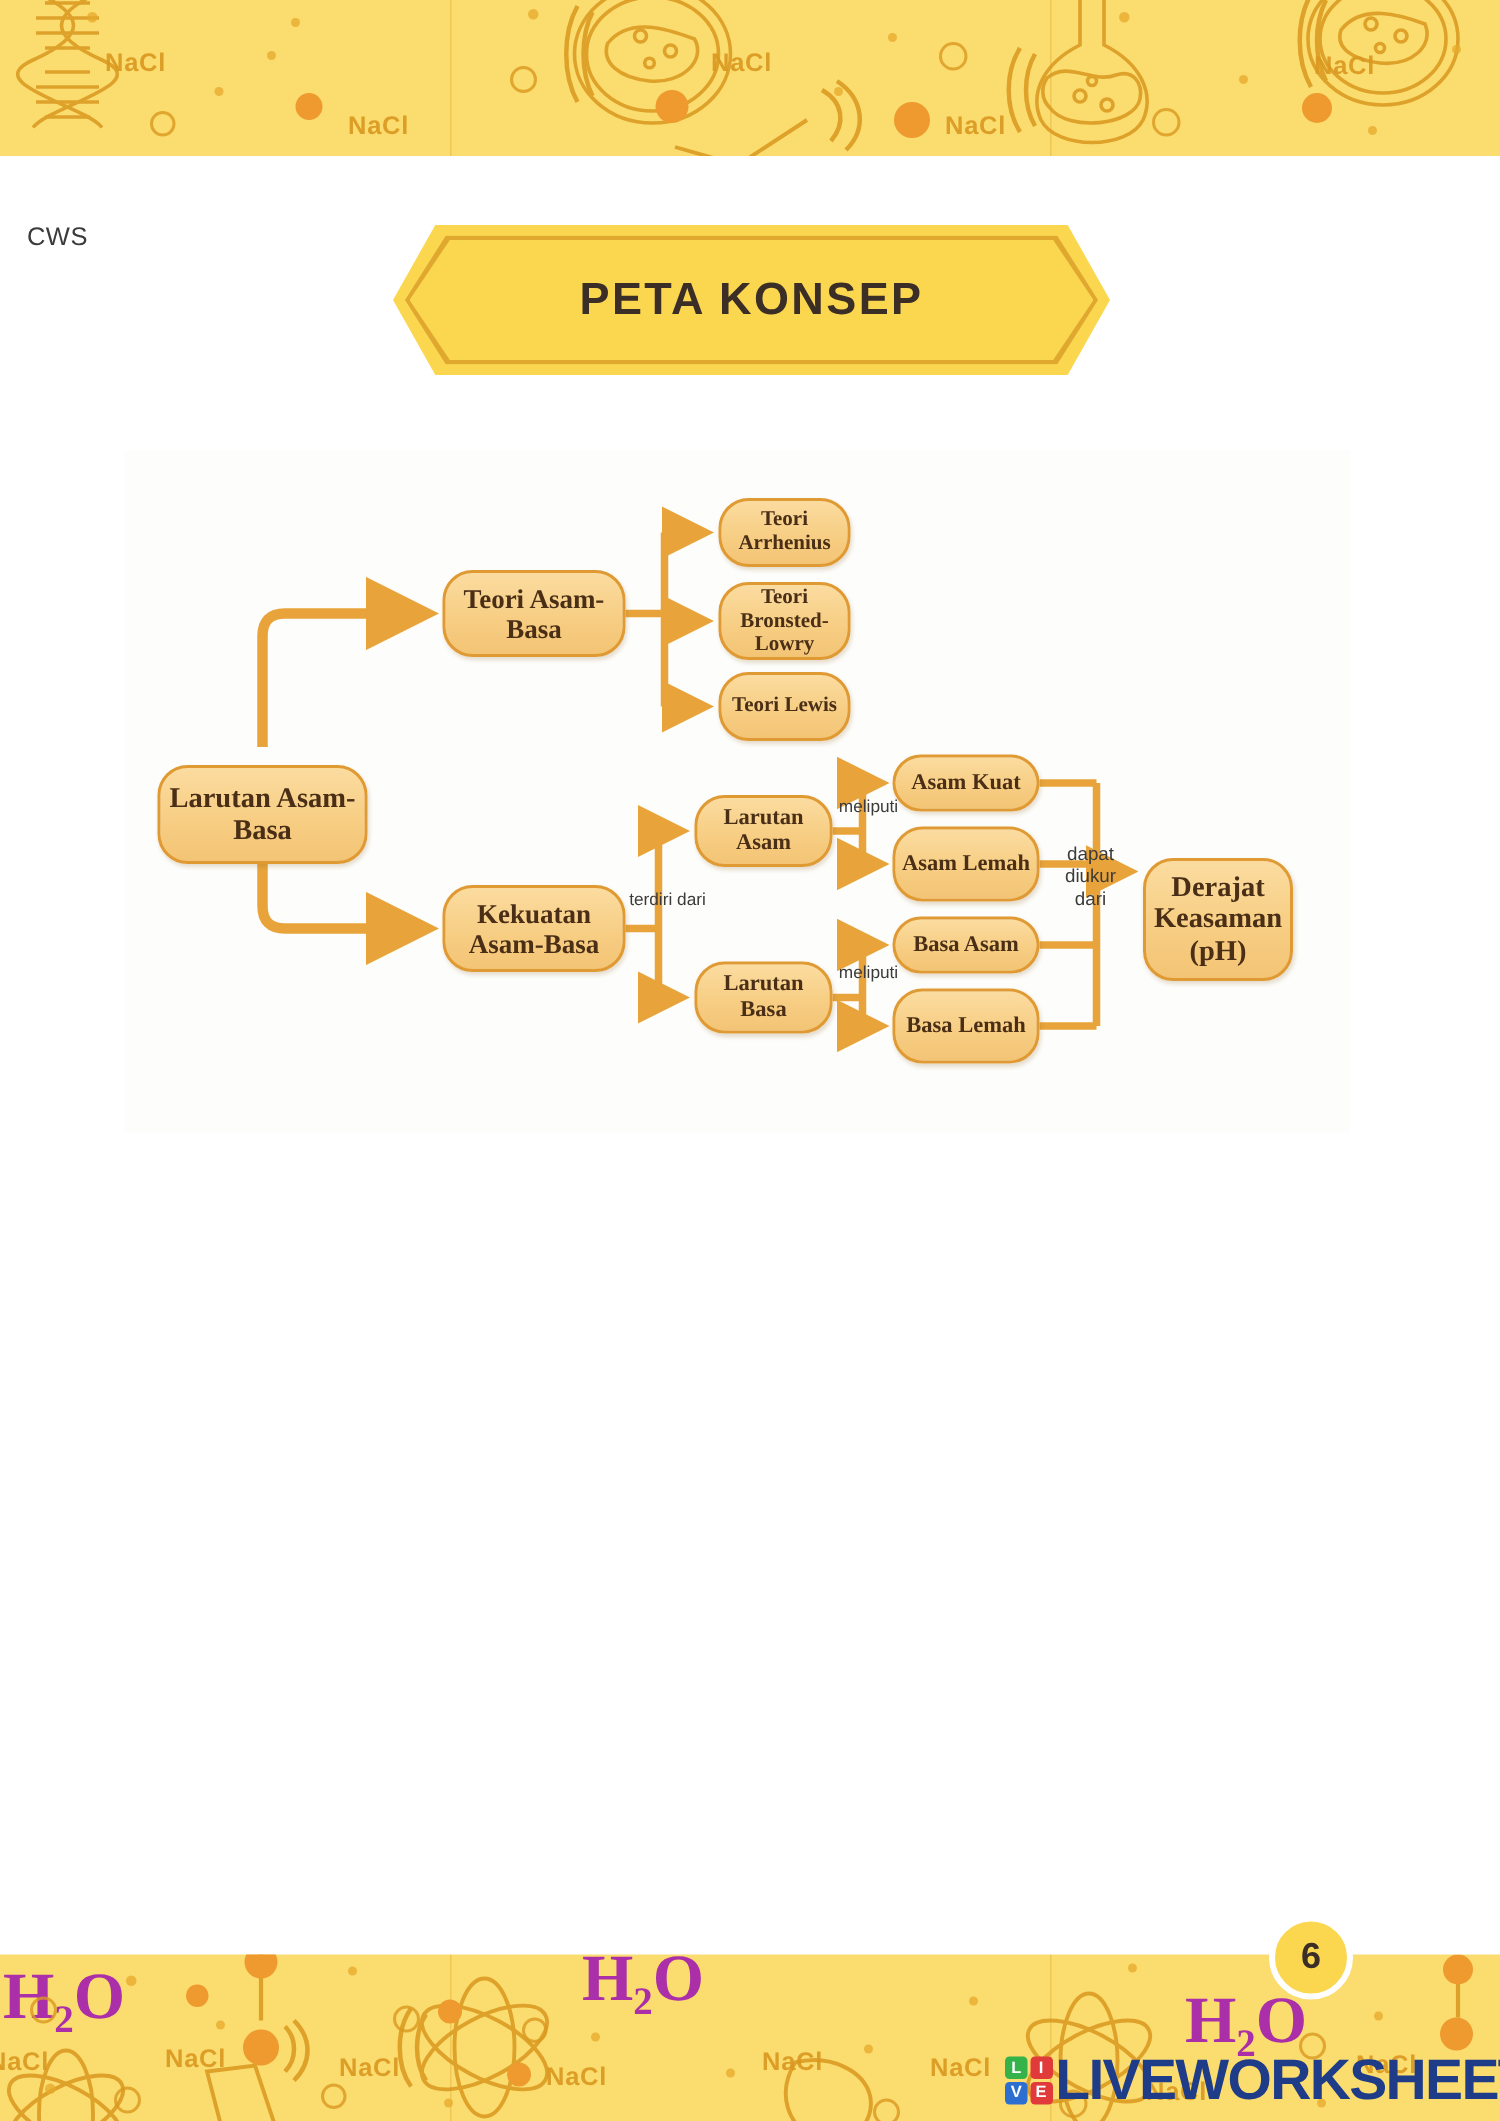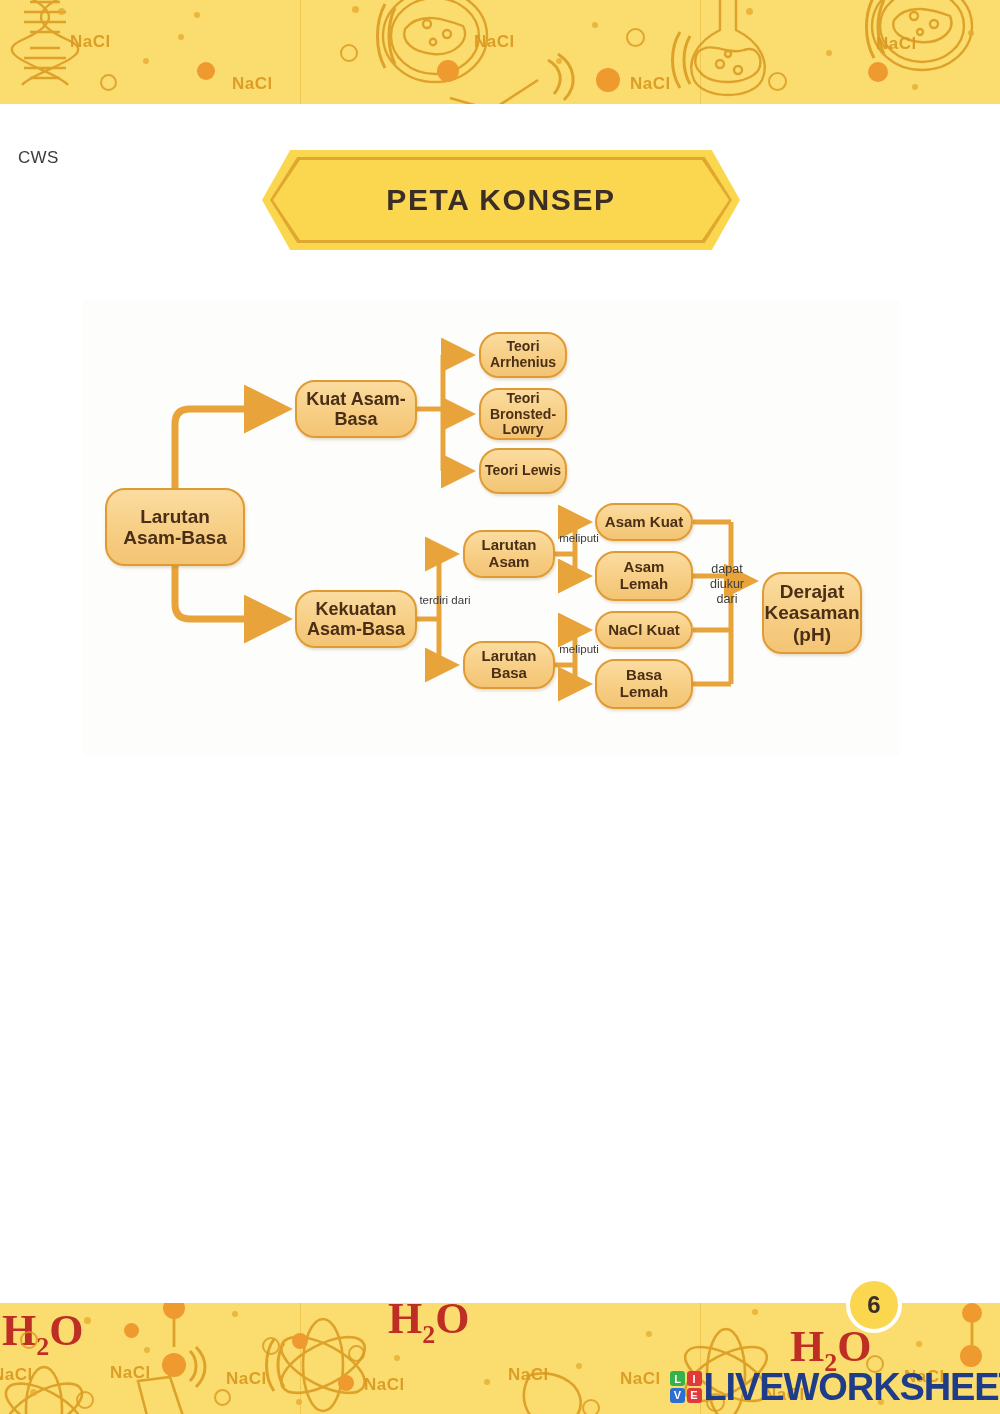--- a/index.html
+++ b/index.html
@@ -21,21 +21,21 @@
   .band .seam{
     position:absolute;top:0;bottom:0;width:1px;background:rgba(214,160,40,.35);
   }
   .patt{position:absolute;color:#D9981F;opacity:.85;}
   .patt svg{display:block;overflow:visible;}
   .naclTxt{
     position:absolute;color:#D9981F;font-family:"Liberation Sans",sans-serif;
     font-weight:700;font-size:17px;letter-spacing:.5px;opacity:.9;
   }
   .h2oTxt{
-    position:absolute;color:#b91c1c;font-family:"Liberation Serif",serif;
+    position:absolute;color:#a21caf;font-family:"Liberation Serif",serif;
     font-weight:700;font-size:44px;opacity:.9;
   }
   .dot{position:absolute;border-radius:50%;background:#E6A92B;opacity:.75;}
   .ring{position:absolute;border-radius:50%;border:2.5px solid #D9981F;opacity:.8;}
   .blob{position:absolute;border-radius:50%;background:#EE9A2E;}
 
   
   #cws{
     position:absolute;left:18px;top:148px;
     font-size:17px;color:#3b3b3b;letter-spacing:.3px;
@@ -71,20 +71,21 @@
   }
   #map-svg{position:absolute;left:0;top:0;}
 
   .nodeBox{
     position:absolute;box-sizing:border-box;
     background:linear-gradient(180deg,#FBDCA0 0%,#F7CE84 55%,#F3C475 100%);
     border:2px solid #E09A33;border-radius:20px;
     display:flex;align-items:center;justify-content:center;text-align:center;
     color:#4A2F16;font-weight:700;line-height:1.12;
     box-shadow:1px 2px 3px rgba(140,100,40,.22);
+    font-family:Liberation Serif, serif;
   }
   .nodeBox span{display:block;padding:0 4px;}
   .edgeLabel{
     position:absolute;color:#3B3B3B;font-weight:400;text-align:center;
     line-height:1.2;
   }
 
   
   #page-badge{
     position:absolute;left:846px;top:1277px;width:56px;height:56px;
@@ -247,25 +248,25 @@
 
       <path d="M610 222 L648 222"></path>
       <path d="M610 276 L648 276"></path>
       <path d="M610 330 L648 330"></path>
       <path d="M610 384 L648 384"></path>
       <path d="M648 222 L648 384"></path>
       <path d="M648 281 L669 281" marker-end="url(#ah)"></path>
     </g>
   </svg>
 
-  <div class="nodeBox" style="left: 22px; top: 188px; width: 140px; height: 78px; font-size: 19px;">
+  <div class="nodeBox" style="left: 22px; top: 210px; width: 140px; height: 66px; font-size: 19px;">
       <span>Larutan Asam-Basa</span>
     </div>
   <div class="nodeBox" style="left: 212px; top: 80px; width: 122px; height: 58px; font-size: 18px;">
-      <span>Kuat Asam-Basa</span>
+      <span>Teori Asam-Basa</span>
     </div>
   <div class="nodeBox" style="left: 396px; top: 32px; width: 88px; height: 46px; font-size: 14px;">
       <span>Teori Arrhenius</span>
     </div>
   <div class="nodeBox" style="left: 396px; top: 88px; width: 88px; height: 52px; font-size: 14px; align-items: flex-end;">
       <span>Teori Bronsted-Lowry</span>
     </div>
   <div class="nodeBox" style="left: 396px; top: 148px; width: 88px; height: 46px; font-size: 14px;">
       <span>Teori Lewis</span>
     </div>
@@ -278,21 +279,21 @@
   <div class="nodeBox" style="left: 380px; top: 341px; width: 92px; height: 48px; font-size: 15px;">
       <span>Larutan Basa</span>
     </div>
   <div class="nodeBox" style="left: 512px; top: 203px; width: 98px; height: 38px; font-size: 15px; text-align: right;">
       <span>Asam Kuat</span>
     </div>
   <div class="nodeBox" style="left: 512px; top: 251px; width: 98px; height: 50px; font-size: 15px;">
       <span>Asam Lemah</span>
     </div>
   <div class="nodeBox" style="left: 512px; top: 311px; width: 98px; height: 38px; font-size: 15px;">
-      <span>NaCl Kuat</span>
+      <span>Basa Asam</span>
     </div>
   <div class="nodeBox" style="left: 512px; top: 359px; width: 98px; height: 50px; font-size: 15px;">
       <span>Basa Lemah</span>
     </div>
   <div class="nodeBox" style="left: 679px; top: 240px; width: 100px; height: 82px; font-size: 19px; margin-top: 32px;">
       <span>Derajat Keasaman (pH)</span>
     </div>
 
   <div class="edgeLabel" style="left: 323px; top: 294px; width: 78px; font-size: 11.5px;">terdiri dari</div>
   <div class="edgeLabel" style="left: 470px; top: 232px; width: 52px; font-size: 11.5px;">meliputi</div>

